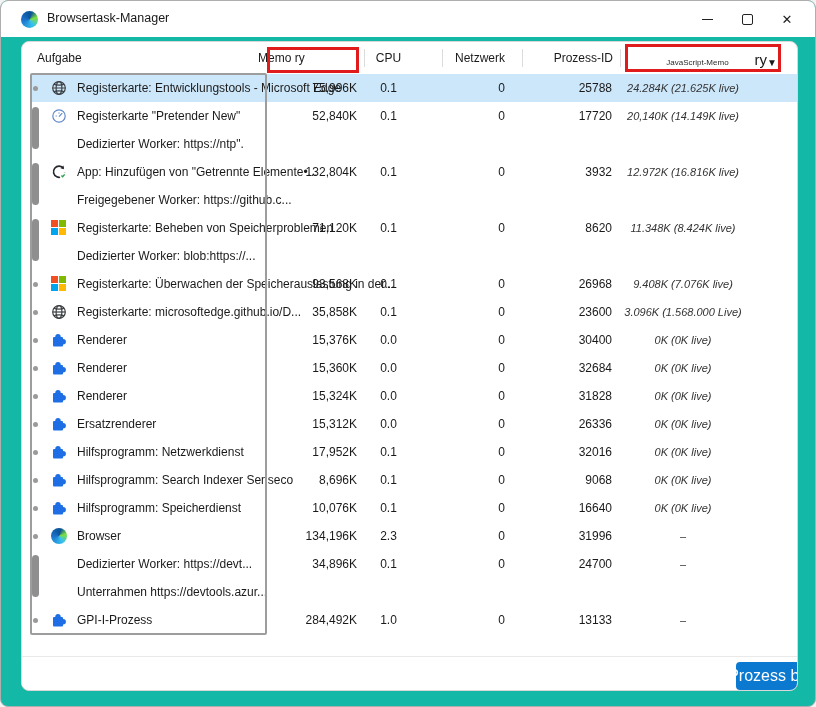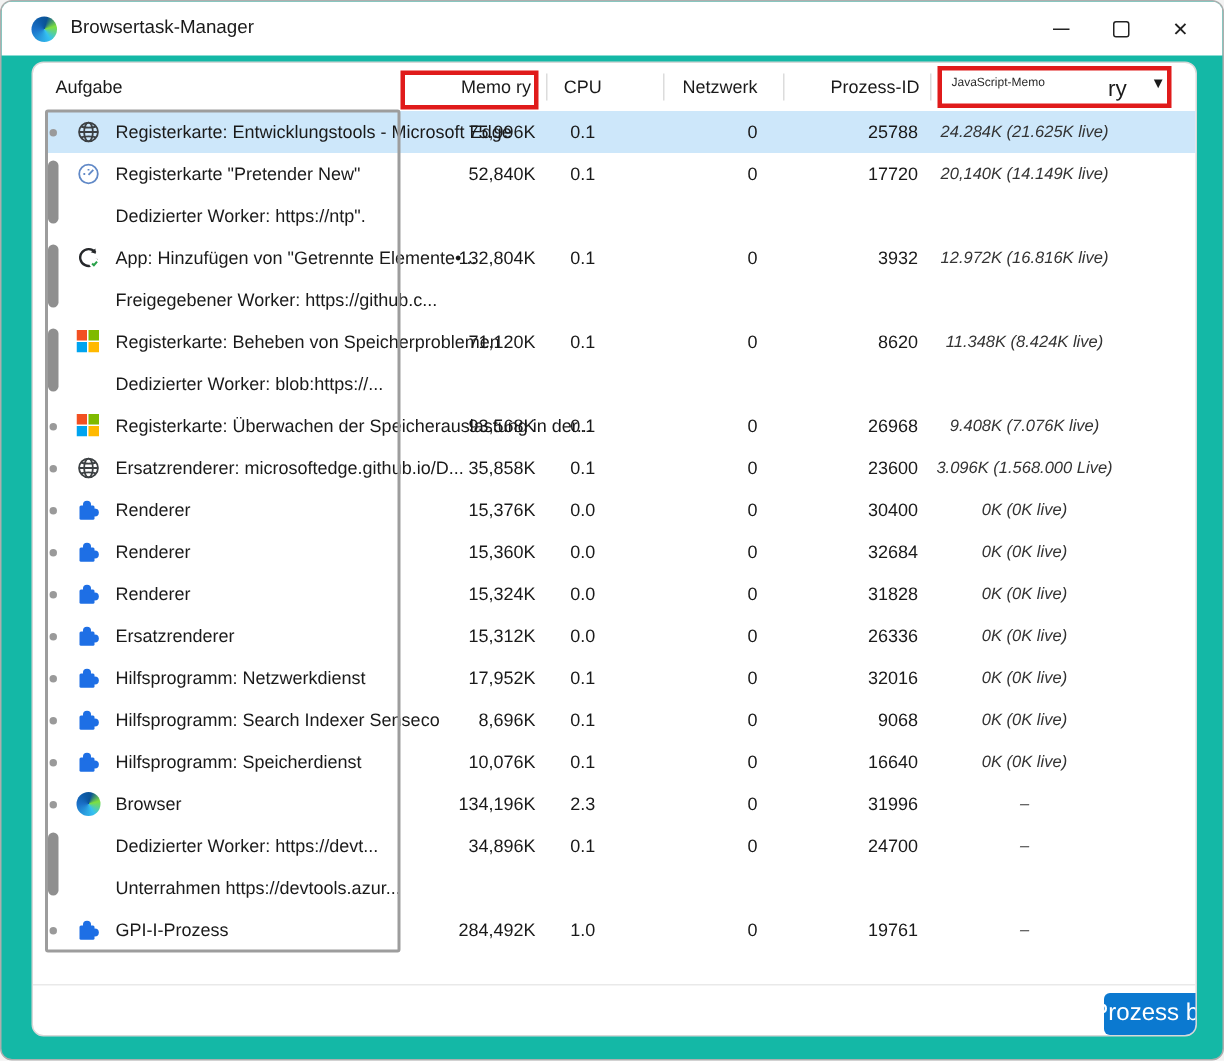--- a/index.html
+++ b/index.html
@@ -28,25 +28,25 @@
   
   .panel {
     position: absolute; left: 20px; top: 40px; width: 777px; height: 650px;
     background: #fff; border: 1px solid #d8d8d8; border-radius: 8px; overflow: hidden; padding-left: 36px;
   }
 
   
   .thead { position: absolute; left: 0; top: 0; width: 777px; height: 31px; font-size: 12px; color: #1a1a1a; }
   .th { position: absolute; top: 9px; white-space: nowrap; }
   .th-aufgabe { left: 15px; }
-  .th-mem  { left: 236px; width: 96px;  text-align: right; }
+  .th-mem  { left: 236px; width: 96px;  }
   .th-cpu  { left: 339px; width: 55px;  text-align: center; }
   .th-net  { left: 428px; width: 55px;  text-align: right; }
   .th-pid  { left: 506px; width: 85px;  text-align: right; }
-  .th-js   { left: 590px; width: 165px; text-align: right; display: flex; align-items: flex-start; justify-content: flex-end; gap: 16px; }
+  .th-js   { left: 590px; width: 165px; text-align: right; display: flex; align-items: flex-end; justify-content: flex-end; gap: 0; }
   .th-js .small { font-size: 8px; color: #2a2a2a; transform: translateY(-1px); margin-right: 26px; }
   .th-js .suffix { font-size: 15px; }
   .th-js .sort-tri { font-size: 10px; transform: translateY(-0.5px); }
   .th-sep { position: absolute; top: 7px; width: 1px; height: 18px; background: #dcdcdc; }
 
   .red-box { position: absolute; border: 3px solid #e01b1b; pointer-events: none; z-index: 30; }
   .red-box-mem { left: 245px; top: 5px; width: 92px; height: 26px; }
   .red-box-js  { left: 603px; top: 2px; width: 156px; height: 28px; }
 
   
@@ -252,21 +252,21 @@
     <span class="icon-slot">
             <svg width="16" height="16" viewBox="0 0 16 16">
               <g fill="none" stroke="#3c4043" stroke-width="1.2">
                 <circle cx="8" cy="8" r="6.3"></circle>
                 <ellipse cx="8" cy="8" rx="2.9" ry="6.3"></ellipse>
                 <line x1="1.7" y1="8" x2="14.3" y2="8"></line>
                 <path d="M3 4.2 C4.5 5.4 11.5 5.4 13 4.2 M3 11.8 C4.5 10.6 11.5 10.6 13 11.8"></path>
               </g>
             </svg>
           </span>
-    <span class="cell c-label">Ersatzrenderer: microsoftedge.github.io/D...</span>
+    <span class="cell c-label">Registerkarte: microsoftedge.github.io/D...</span>
     <span class="cell c-mem">35,858K</span>
     <span class="cell c-cpu">0.1</span>
     <span class="cell c-net">0</span>
     <span class="cell c-pid">23600</span>
     <span class="cell c-js">3.096K (1.568.000 Live)</span>
   </div>
         <div class="row">
     <span class="marker dot"></span>
     <span class="icon-slot">
             <svg width="16" height="16" viewBox="0 0 16 16">
@@ -432,21 +432,21 @@
                 <rect x="2" y="5" width="10" height="9.5" rx="1"></rect>
                 <circle cx="7" cy="4.6" r="2.7"></circle>
                 <circle cx="12.2" cy="9.7" r="2.7"></circle>
               </g>
             </svg>
           </span>
     <span class="cell c-label">GPI-I-Prozess</span>
     <span class="cell c-mem">284,492K</span>
     <span class="cell c-cpu">1.0</span>
     <span class="cell c-net">0</span>
-    <span class="cell c-pid">19761</span>
+    <span class="cell c-pid">13133</span>
     <span class="cell c-js">–</span>
   </div>
       </div>
 
     <div class="focus-box"></div>
 
     <div class="footer-sep"></div>
     <button class="end-process-btn">Prozess beende</button>
   </div>
 </div>

